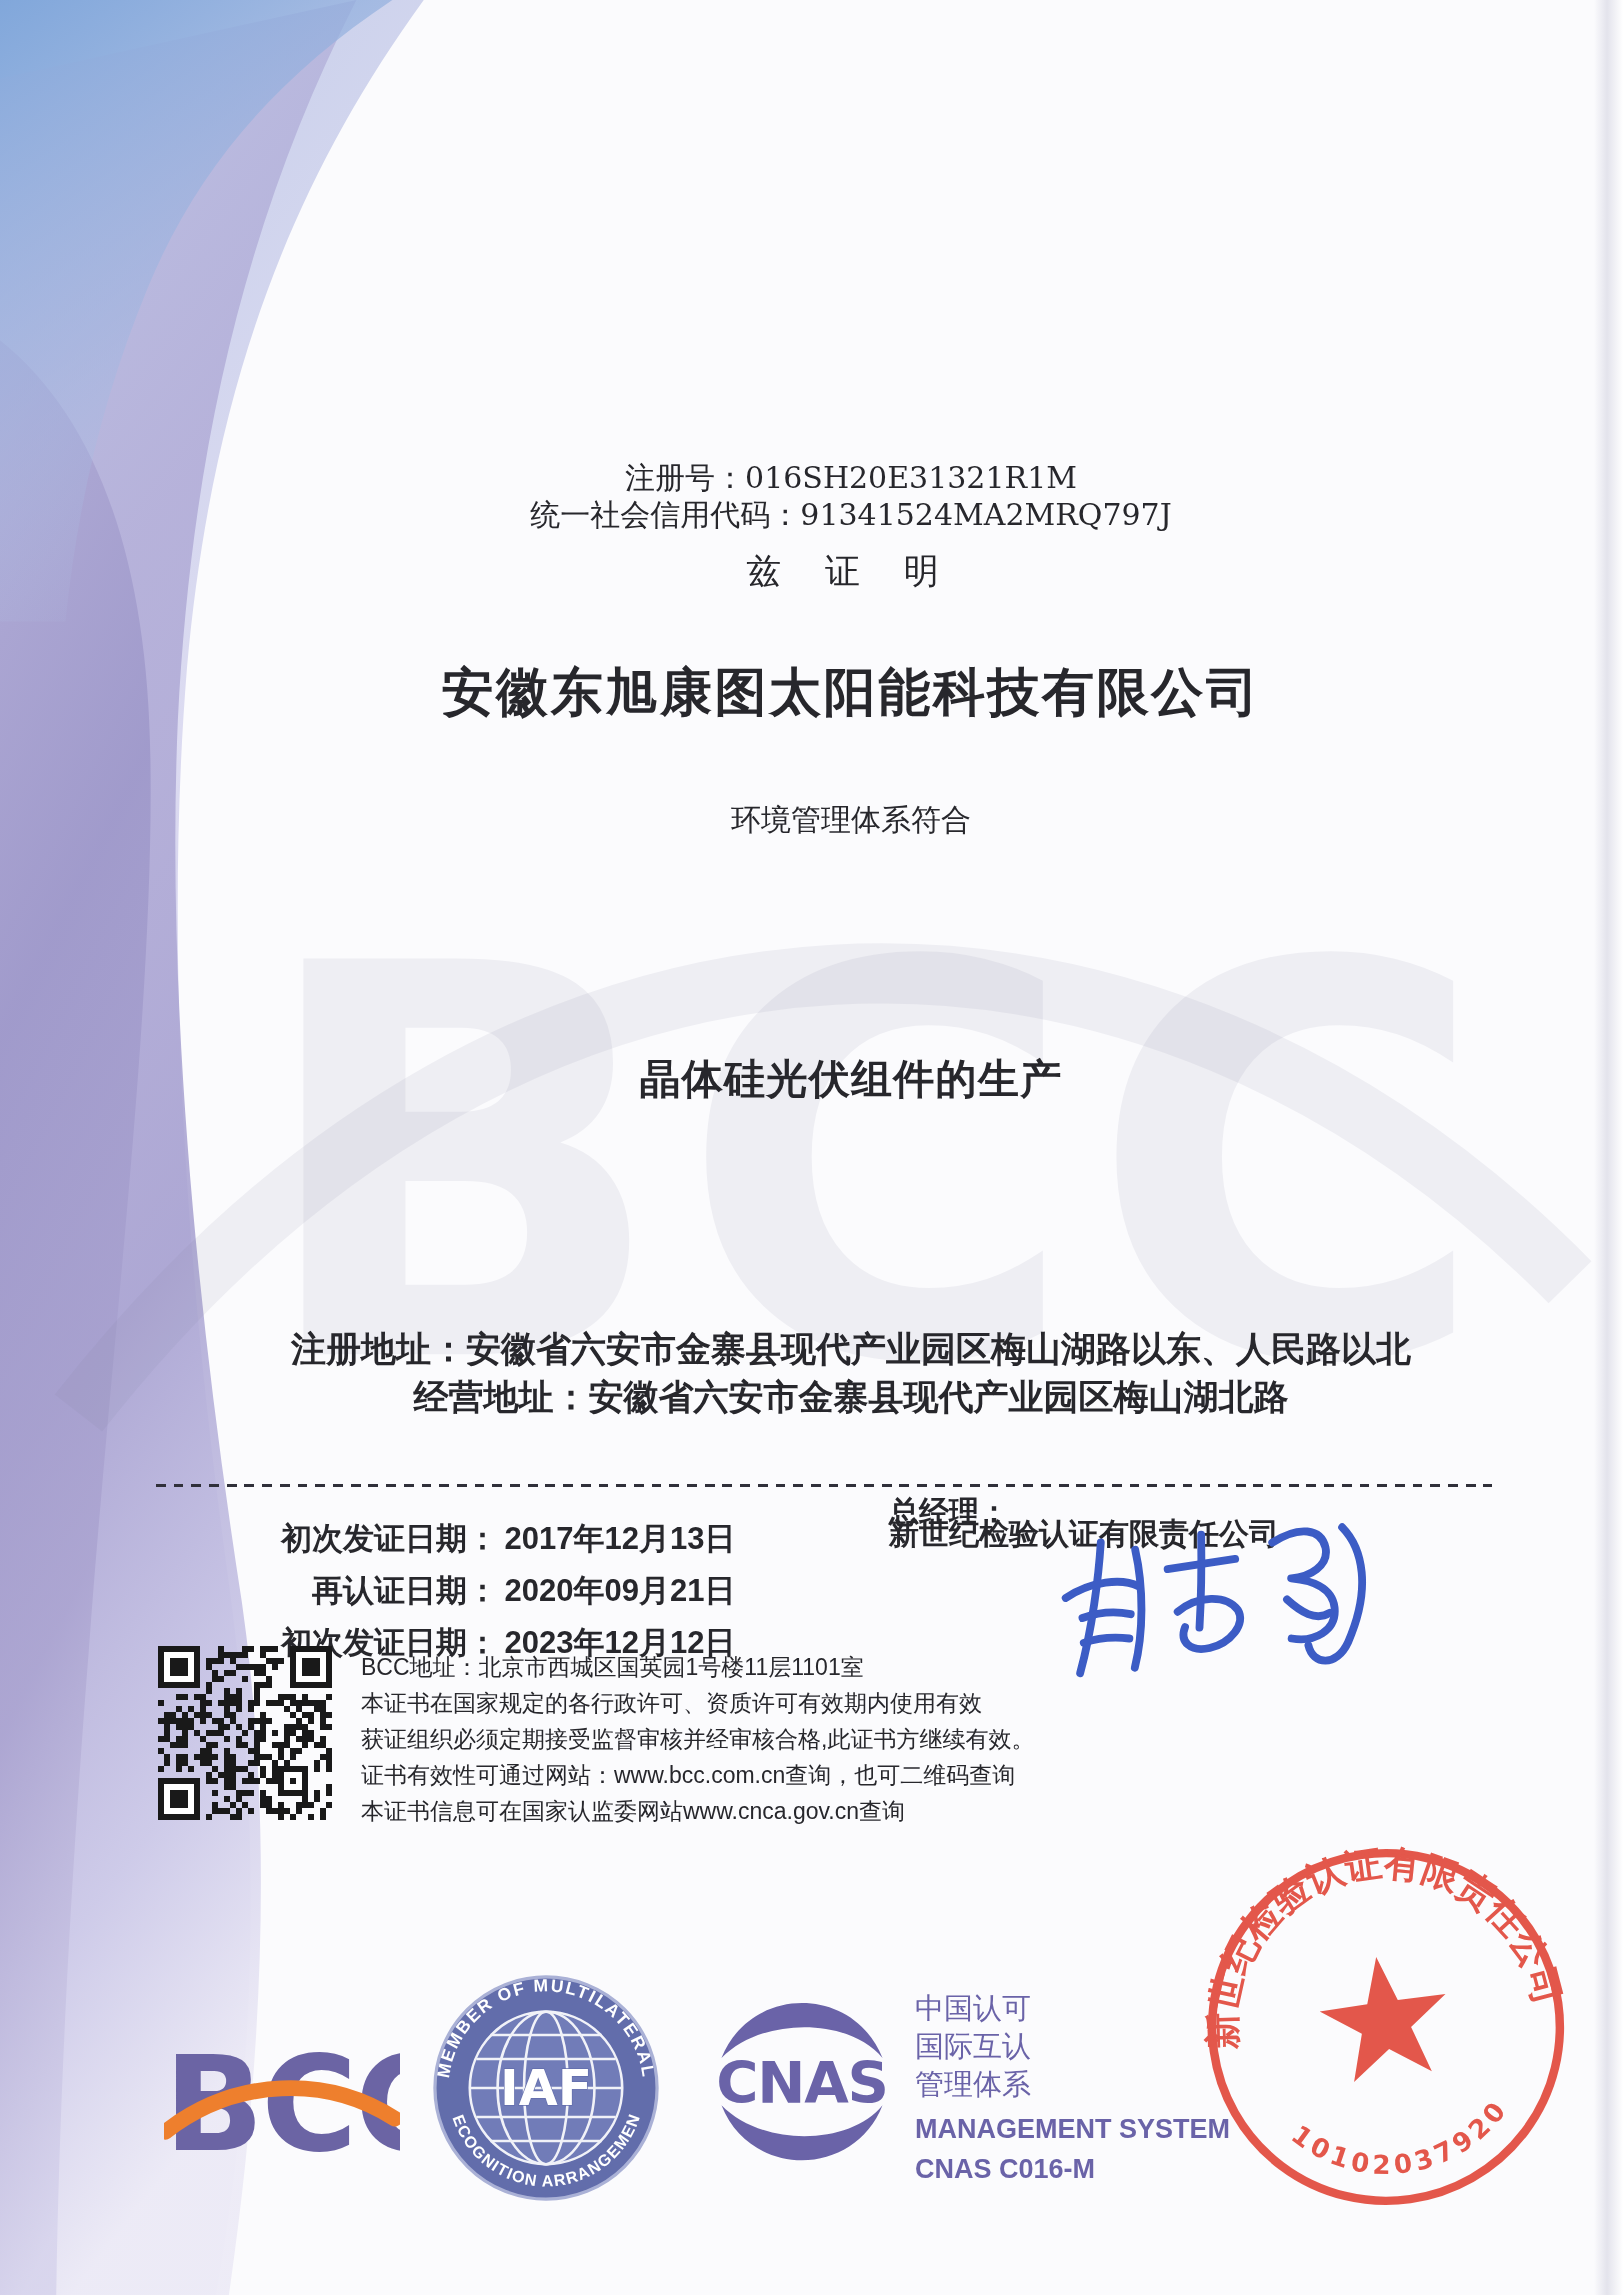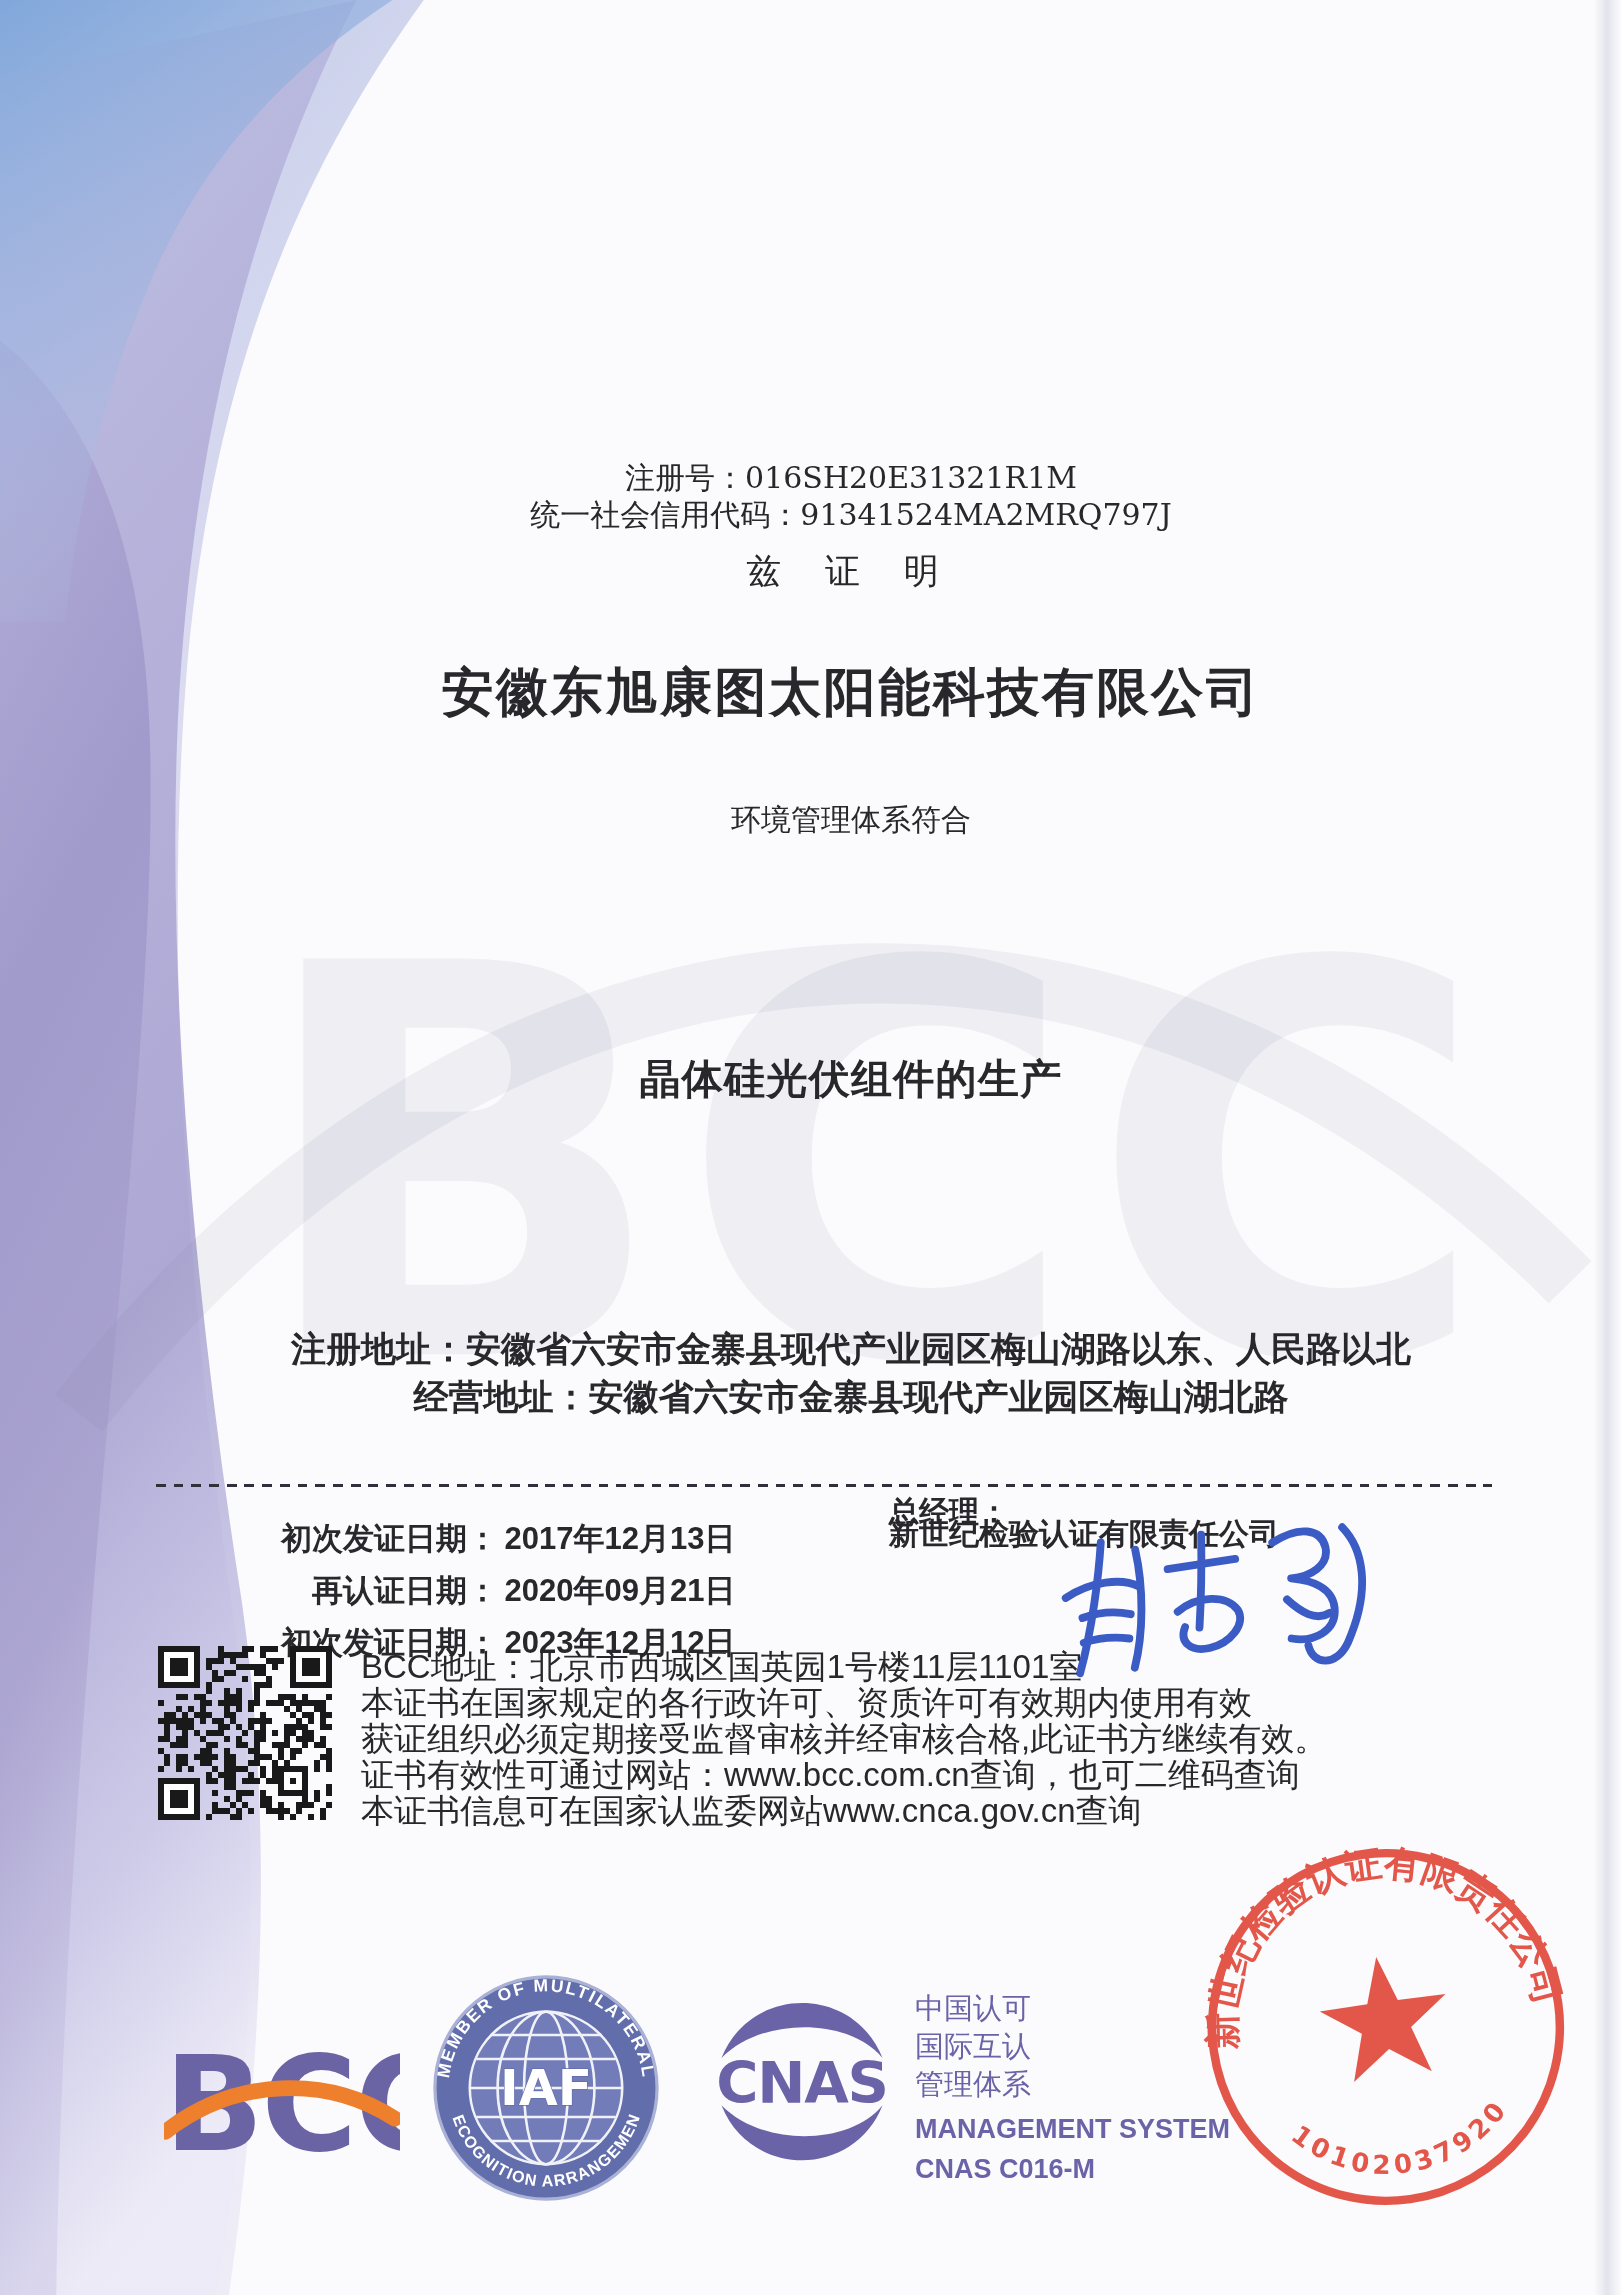--- a/index.html
+++ b/index.html
@@ -32,21 +32,21 @@
   .dates{position:absolute;left:272px;top:1513px;font-size:31px;font-weight:600;}
   .drow{display:flex;height:52px;align-items:center;}
   .dlabel{width:226px;text-align:right;}
   .dvalue{margin-left:6.5px;}
   
   .issuer-co{position:absolute;left:889px;top:1514px;font-size:30px;font-weight:600;}
   .issuer-gm{position:absolute;left:889px;top:1492px;font-size:30px;font-weight:600;}
   .sig{position:absolute;left:1027px;top:1512px;transform:rotate(-3deg);}
   
   .qr{position:absolute;left:158px;top:1646px;}
-  .notes{position:absolute;left:361px;top:1649px;font-size:33px;line-height:36px;font-weight:500;white-space:nowrap;}
+  .notes{position:absolute;left:361px;top:1649px;font-size:23px;line-height:36px;font-weight:500;white-space:nowrap;}
   
   .bcc-logo{position:absolute;left:164px;top:2019px;}
   .iaf-logo{position:absolute;left:433px;top:1975px;}
   .cnas-logo{position:absolute;left:707px;top:1973px;}
   .cnas-text{position:absolute;left:915px;top:1989px;color:#6a63a8;}
   .cnas-zh{font-size:29px;line-height:38px;font-weight:500;}
   .cnas-en1{font-size:27px;font-weight:700;margin-top:10.5px;letter-spacing:0px;}
   .cnas-en2{font-size:27px;font-weight:700;margin-top:9.2px;}
   .seal{position:absolute;left:1203px;top:1844px;opacity:0.92;}
 </style>

